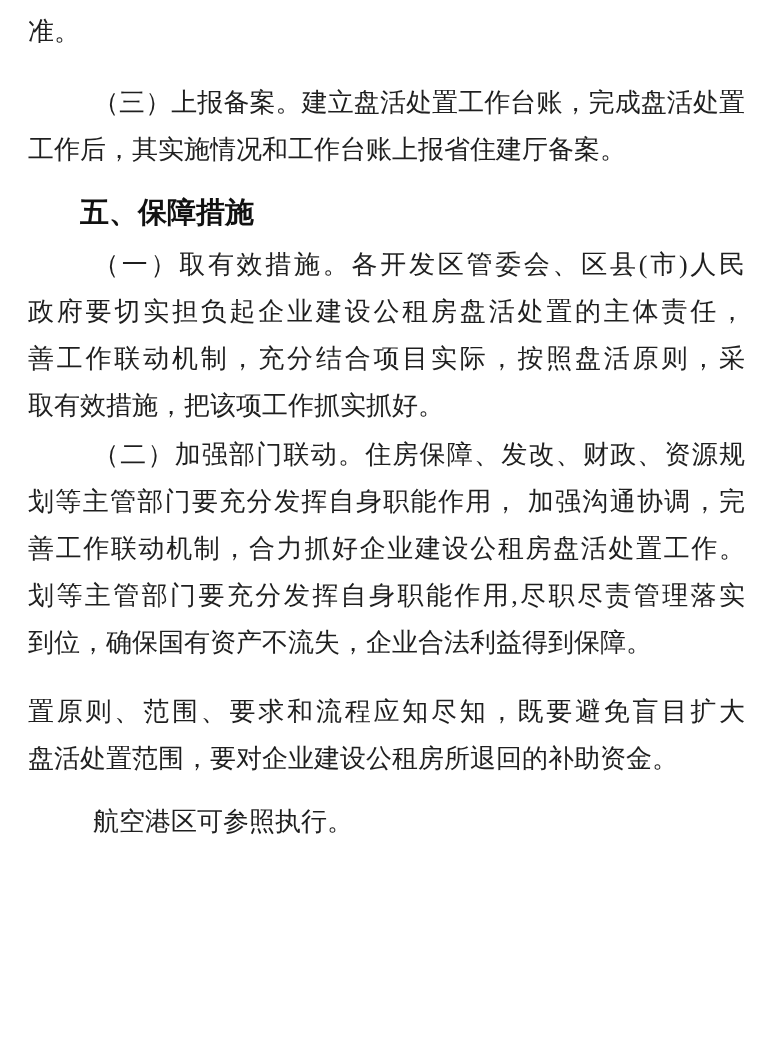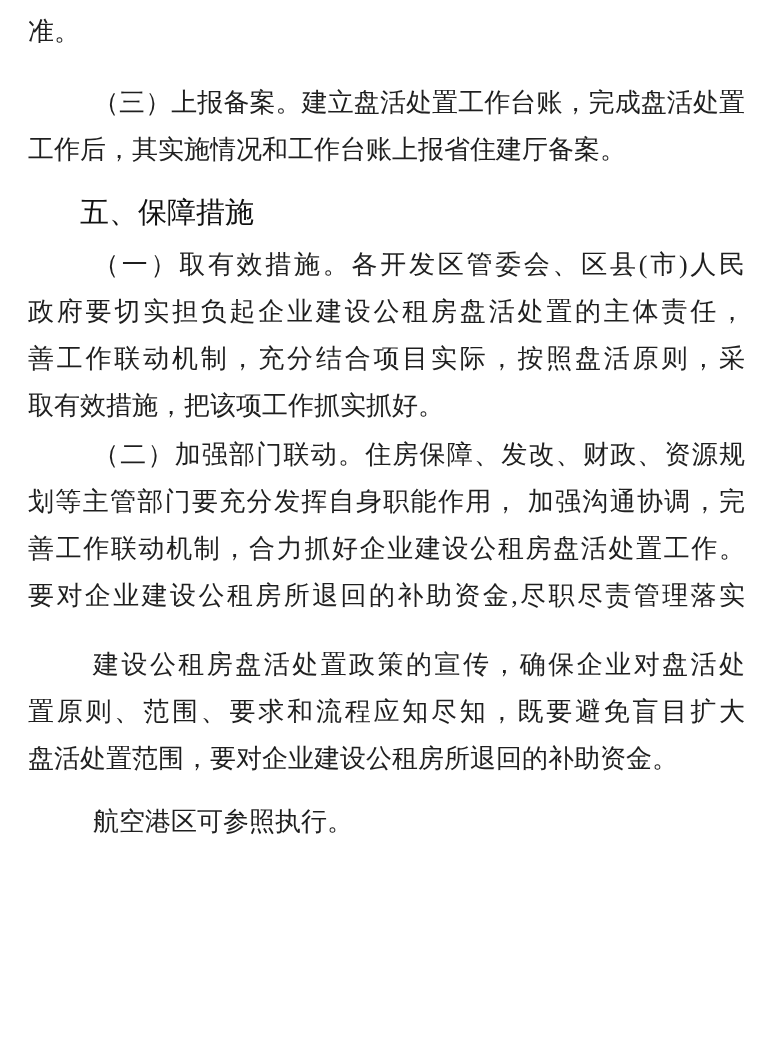--- a/index.html
+++ b/index.html
@@ -24,21 +24,21 @@
   
   .jf {
     text-align: justify;
     text-align-last: justify;
     text-justify: inter-character;
   }
   
   .ind { padding-left: 65px; }
   .heading {
     font-family: "Liberation Sans", "DejaVu Sans", sans-serif;
-    font-weight: normal;
+    font-weight: bold;
     font-size: 29px;
     line-height: 47px;
     color: #111111;
     padding-left: 52px;
   }
   .mt24 { margin-top: 24px; }
   .mt22 { margin-top: 22px; }
   .mt16 { margin-top: 16px; }
   .mt5  { margin-top: 5px; }
   .mt2  { margin-top: 2px; }
@@ -64,26 +64,26 @@
       <div class="line jf ind">（一）取有效措施。各开发区管委会、区县(市)人民</div>
       <div class="line jf">政府要切实担负起企业建设公租房盘活处置的主体责任，</div>
       <div class="line jf">善工作联动机制，充分结合项目实际，按照盘活原则，采</div>
       <div class="line">取有效措施，把该项工作抓实抓好。</div>
     </div>
 
     <div class="mt2">
       <div class="line jf ind">（二）加强部门联动。住房保障、发改、财政、资源规</div>
       <div class="line jf">划等主管部门要充分发挥自身职能作用， 加强沟通协调，完</div>
       <div class="line jf">善工作联动机制，合力抓好企业建设公租房盘活处置工作。</div>
-      <div class="line jf">要对企业建设公租房所退回的补助资金,尽职尽责管理落实</div>
+      <div class="line jf">划等主管部门要充分发挥自身职能作用,尽职尽责管理落实</div>
+      <div class="line">到位，确保国有资产不流失，企业合法利益得到保障。</div>
     </div>
 
 
     <div class="mt22">
-      <div class="line jf ind">建设公租房盘活处置政策的宣传，确保企业对盘活处</div>
       <div class="line jf">置原则、范围、要求和流程应知尽知，既要避免盲目扩大</div>
       <div class="line">盘活处置范围，要对企业建设公租房所退回的补助资金。</div>
     </div>
 
     <div class="mt16">
       <div class="line ind">航空港区可参照执行。</div>
     </div>
 
   </div>
 </div>

